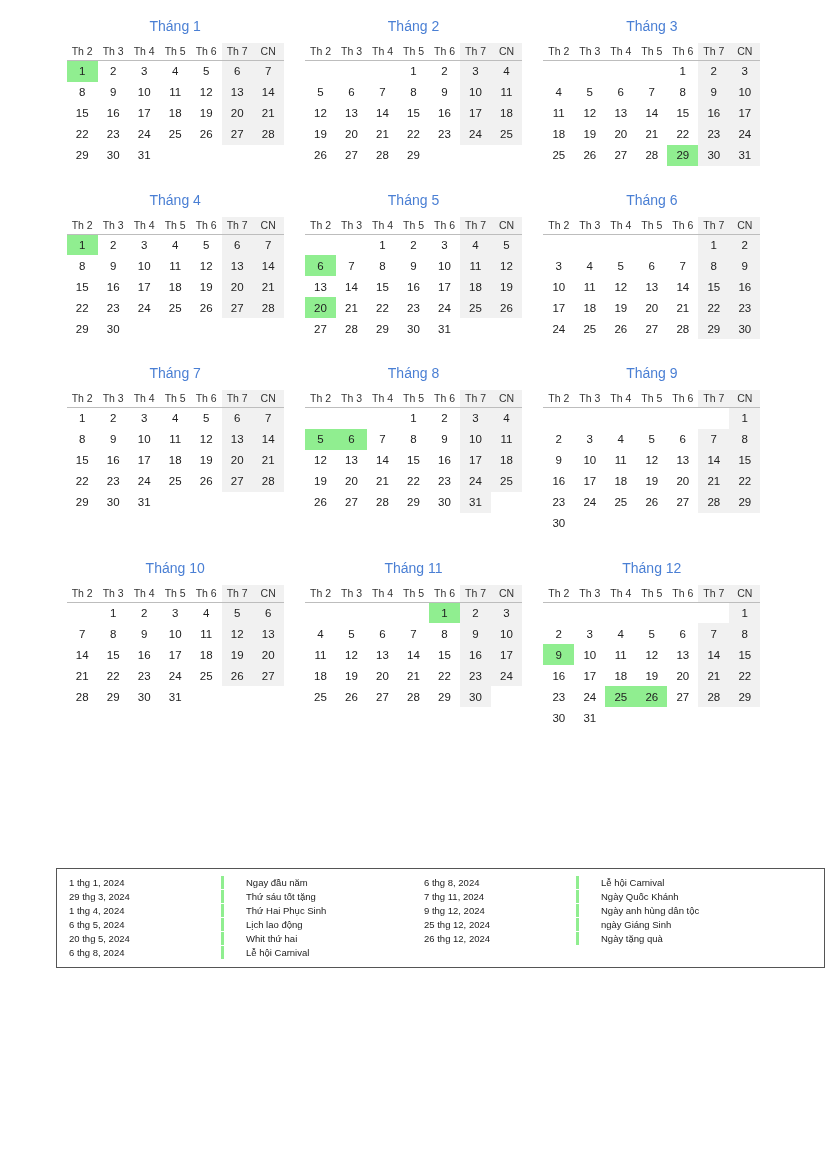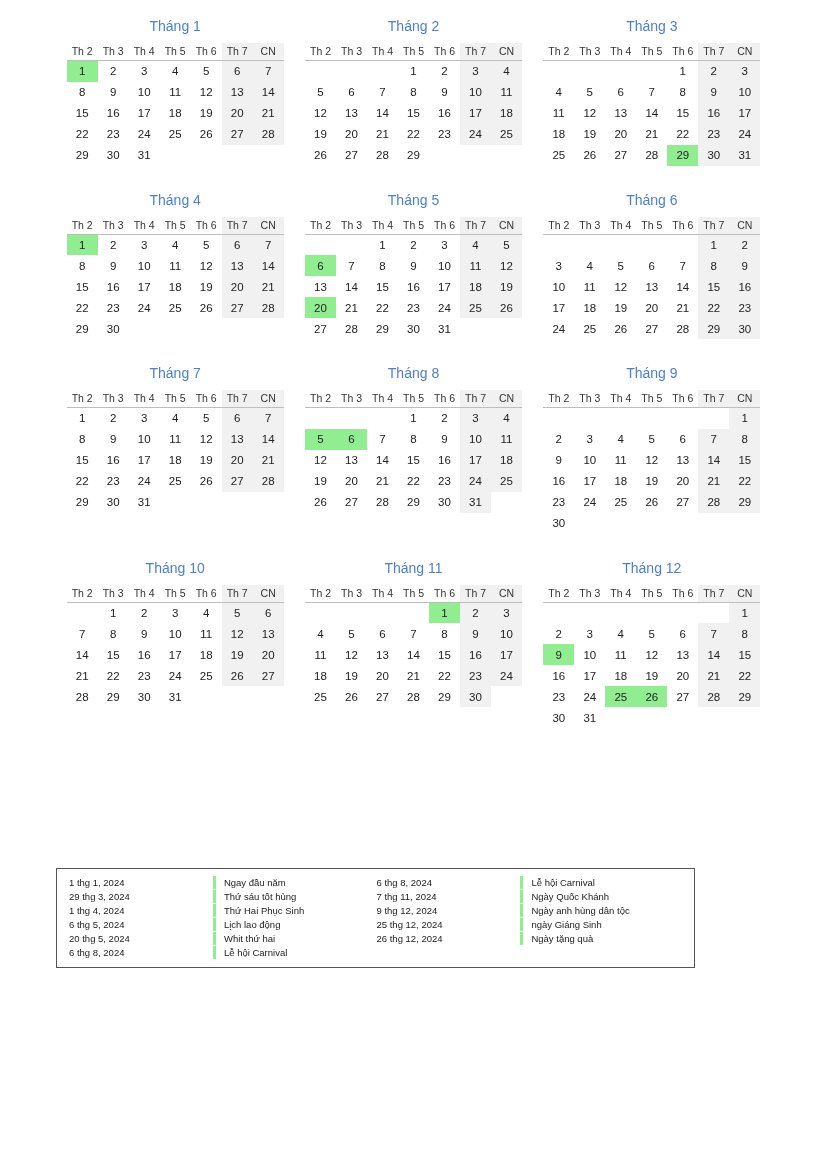--- a/index.html
+++ b/index.html
@@ -74,44 +74,44 @@
   }
   td.we, th.we { background: #f1f1f1; }
   td.hl {
     background: #90ee90;
   }
   td.empty { background: transparent; }
   .legend {
     position: absolute;
     left: 56px;
     top: 868px;
-    width: 639px;
+    width: 769px;
     border: 1px solid #555;
     padding: 7px 10px 8px 12px;
     display: flex;
     gap: 0px;
   }
   .legend-col {
     display: flex;
     flex-direction: column;
     gap: 1px;
   }
   .legend-col.dates { width: 150px; }
   .legend-col.names { width: 205px; }
   .legend-row {
     font-size: 9.5px;
     color: #222;
     line-height: 13px;
     height: 13px;
     white-space: nowrap;
   }
   .legend-row.name {
-    padding-left: 8px;
+    padding-left: 22px;
     border-left: 3px solid #90ee90;
-    margin-left: 14px;
+    margin-left: 2px;
   }
 </style>
 </head>
 <body>
 
 <div class="page">
 
 
   <div class="calendar-grid">
       <div class="month">
@@ -894,21 +894,21 @@
     <div class="legend-col dates">
         <div class="legend-row">1 thg 1, 2024</div>
         <div class="legend-row">29 thg 3, 2024</div>
         <div class="legend-row">1 thg 4, 2024</div>
         <div class="legend-row">6 thg 5, 2024</div>
         <div class="legend-row">20 thg 5, 2024</div>
         <div class="legend-row">6 thg 8, 2024</div>
       </div>
     <div class="legend-col names">
         <div class="legend-row name">Ngay đầu năm</div>
-        <div class="legend-row name">Thứ sáu tốt hùng</div>
+        <div class="legend-row name">Thứ sáu tốt tặng</div>
         <div class="legend-row name">Thứ Hai Phục Sinh</div>
         <div class="legend-row name">Lịch lao động</div>
         <div class="legend-row name">Whit thứ hai</div>
         <div class="legend-row name">Lễ hội Carnival</div>
       </div>
     <div class="legend-col dates">
         <div class="legend-row">6 thg 8, 2024</div>
         <div class="legend-row">7 thg 11, 2024</div>
         <div class="legend-row">9 thg 12, 2024</div>
         <div class="legend-row">25 thg 12, 2024</div>

